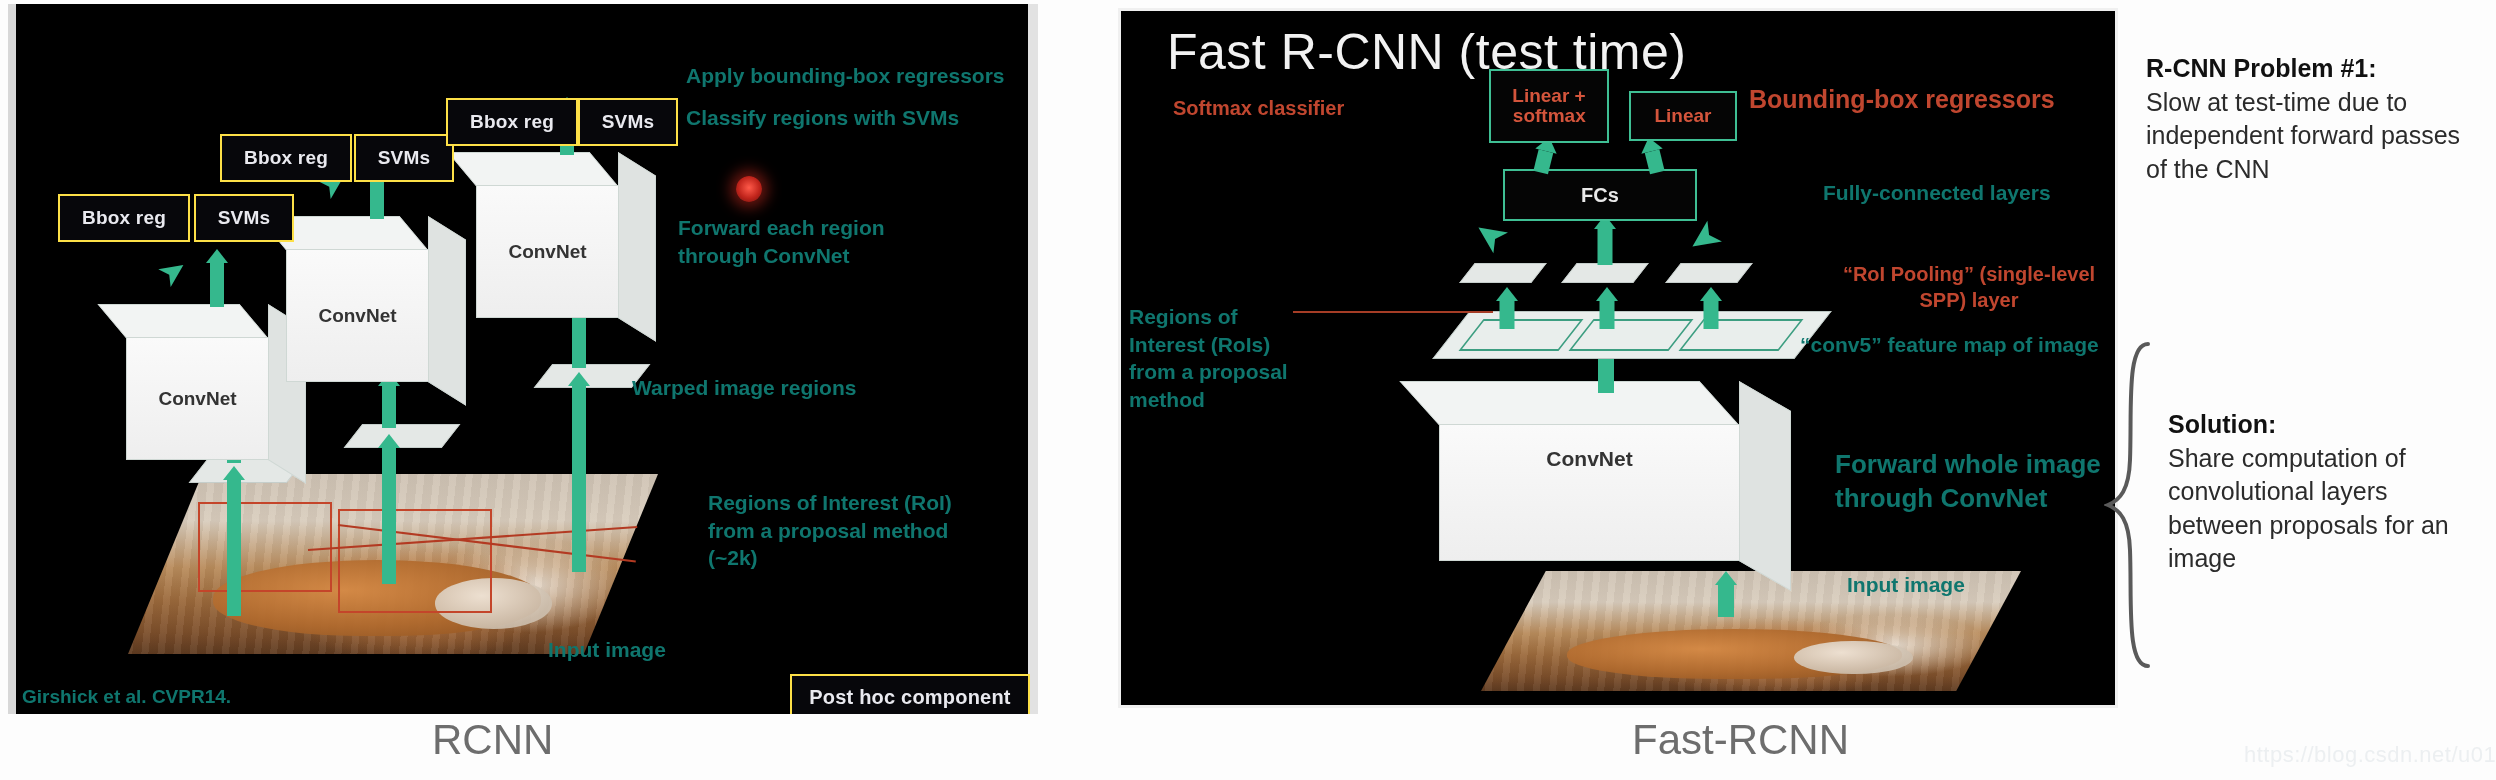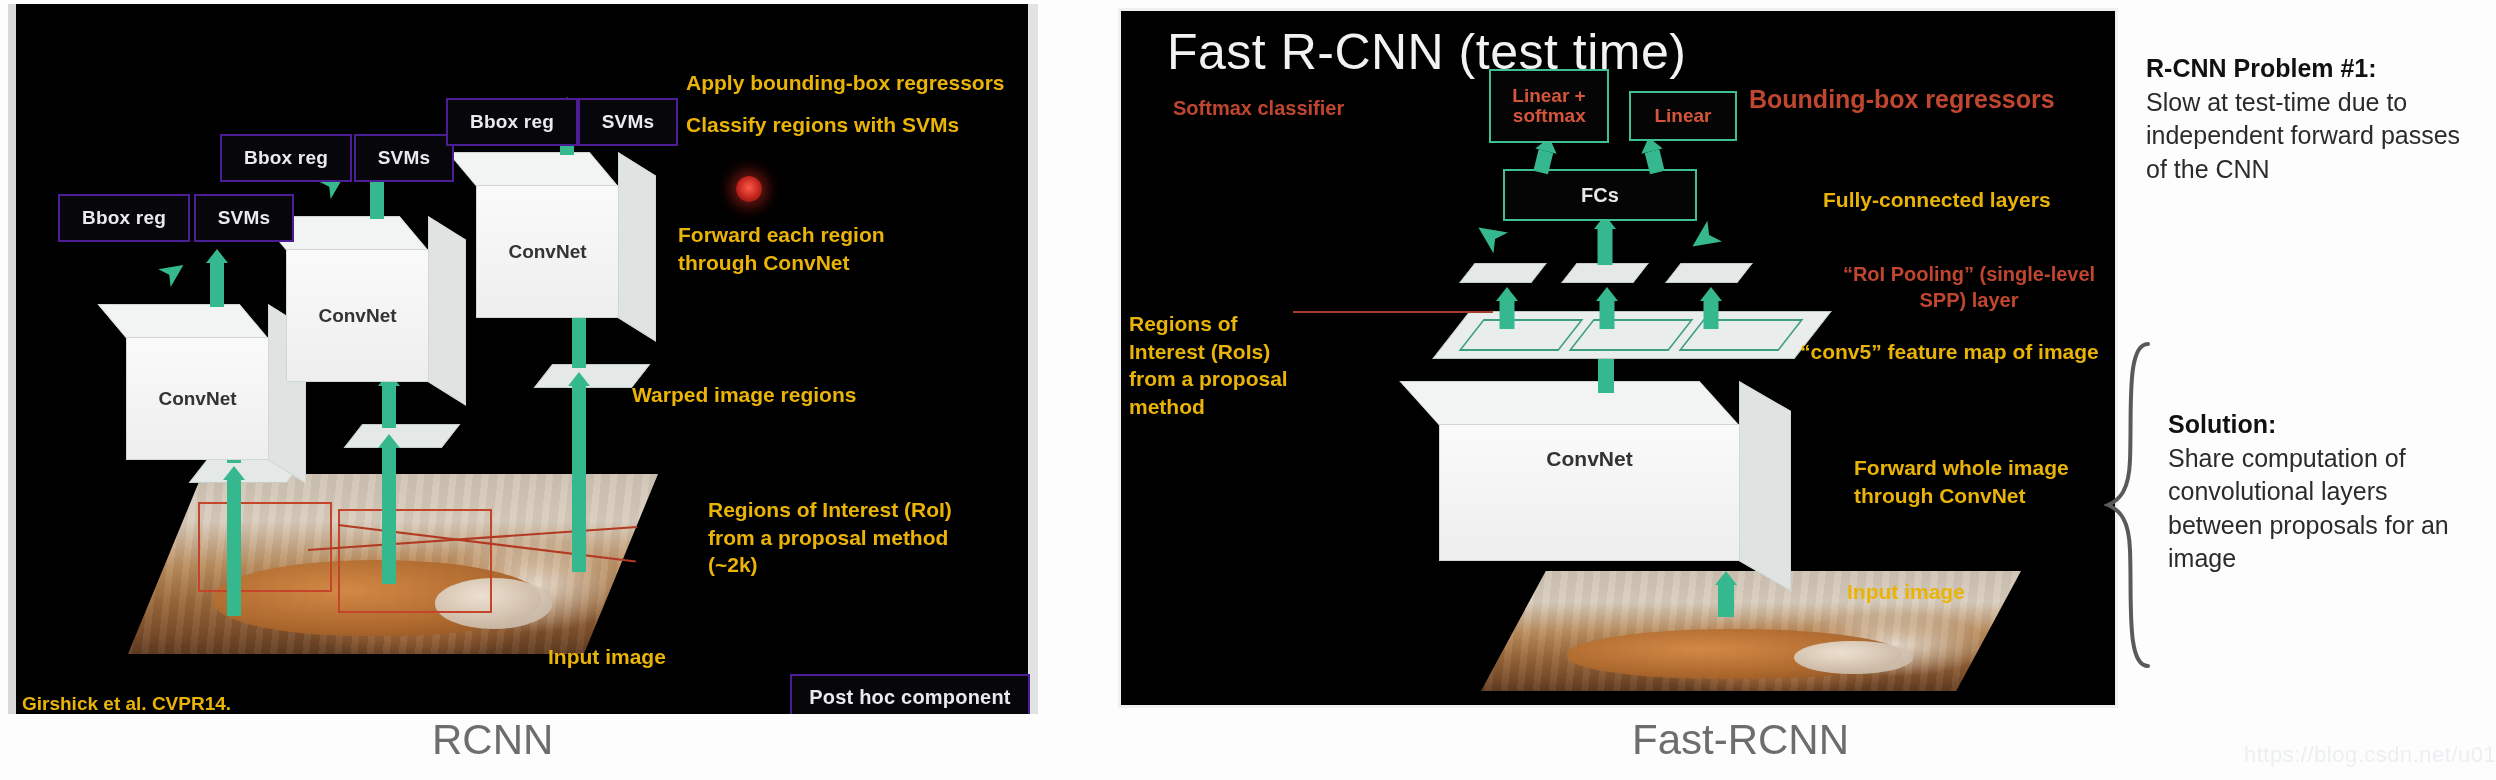--- a/index.html
+++ b/index.html
@@ -24,29 +24,29 @@
   .cube .side{position:absolute;background:#dfe3e1;border:1px solid #cfd8d4;box-sizing:border-box;}
 
   
   .arrow-up{position:absolute;}
   .arrow-up .shaft{position:absolute;left:50%;transform:translateX(-50%);bottom:0;background:#35b88d;}
   .arrow-up .head{position:absolute;left:50%;transform:translateX(-50%);top:0;width:0;height:0;
       border-left:11px solid transparent;border-right:11px solid transparent;border-bottom:14px solid #35b88d;}
   .arrow-diag{position:absolute;color:#35b88d;font-size:34px;line-height:1;transform:rotate(-35deg);}
 
   
-  .pbox{position:absolute;border:2px solid #4c1d95;background:#07070b;color:#e9e9ef;
+  .pbox{position:absolute;border:2px solid #fde047;background:#07070b;color:#e9e9ef;
       display:flex;align-items:center;justify-content:center;font-weight:700;letter-spacing:.2px;}
 
   
   .gbox{position:absolute;border:2px solid #3fbf94;background:#050505;
       display:flex;align-items:center;justify-content:center;text-align:right;line-height:1.05;}
   .gbox span{color:#d4553c;font-weight:700;}
 
-  .wtext{position:absolute;color:#eab308;font-weight:700;line-height:1.32;white-space:pre-line;margin-top:7px;}
+  .wtext{position:absolute;color:#0f766e;font-weight:700;line-height:1.32;white-space:pre-line;}
   .rtext{position:absolute;color:#c0462f;font-weight:700;line-height:1.3;white-space:pre-line;}
 
   
   .photo{position:absolute;overflow:hidden;}
   .photo .inner{position:absolute;inset:0;
      background:
        radial-gradient(ellipse 40% 55% at 54% 72%, #c07a43 0%, rgba(192,122,67,0) 62%),
        radial-gradient(ellipse 28% 40% at 76% 62%, #e8ddd0 0%, rgba(232,221,208,0) 65%),
        linear-gradient(180deg,#cfc3b4 0%,#d9cdbd 26%,#b98c5c 52%,#9c6a3c 70%,#7d4f2b 88%,#5e3a20 100%);}
   .photo .stripes{position:absolute;inset:0;
@@ -312,21 +312,21 @@
     <div class="rtext" style="left:52px;top:84px;font-size:20px;">Softmax classifier</div>
     <div class="rtext" style="left:628px;top:72px;font-size:25px;">Bounding-box  regressors</div>
     <div class="rtext" style="left:702px;top:250px;font-size:20px;text-align:center;">“RoI Pooling”  (single-level SPP) layer</div>
 
     <div class="wtext" style="left:702px;top:168px;font-size:21px;">Fully-connected layers</div>
     <div class="wtext" style="left:8px;top:292px;font-size:21px;">Regions of
 Interest (RoIs)
 from a proposal
 method</div>
     <div class="wtext" style="left:679px;top:320px;font-size:21px;">“conv5” feature map of image</div>
-    <div class="wtext" style="left:733px;top:436px;font-size:21px;">Forward whole image through ConvNet</div>
+    <div class="wtext" style="left:714px;top:436px;font-size:26px;">Forward whole image through ConvNet</div>
     <div class="wtext" style="left:726px;top:560px;font-size:21px;">Input image</div>
 
     <div class="roi-line" style="left:172px;top:300px;width:200px;background:#a63d26;"></div>
   </div>
 
   <div class="rcol" style="left:2146px;top:52px;width:330px;font-size:25px;">
     <b>R-CNN Problem #1:</b><br>
     <span>Slow at test-time due to independent forward passes of the CNN</span>
   </div>
 

